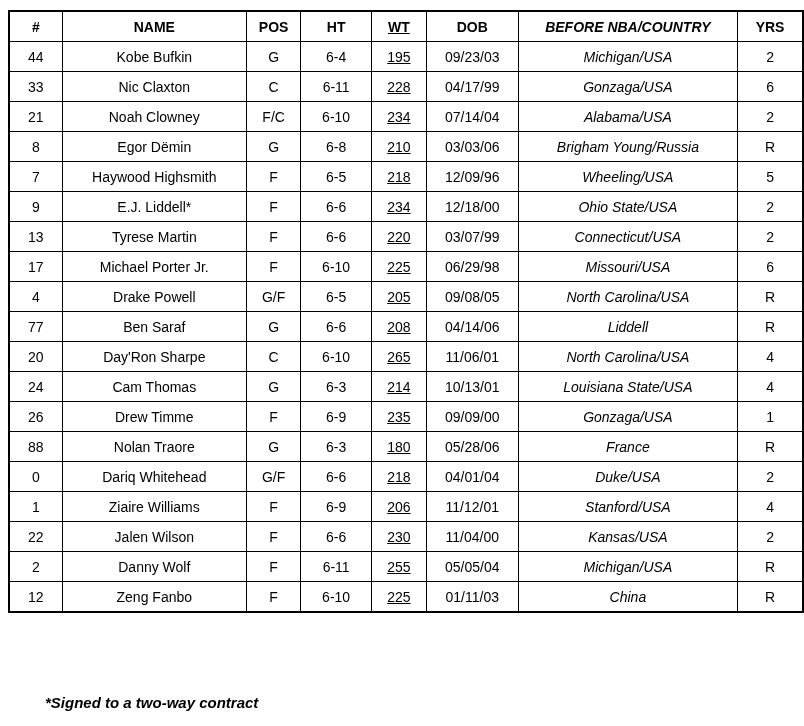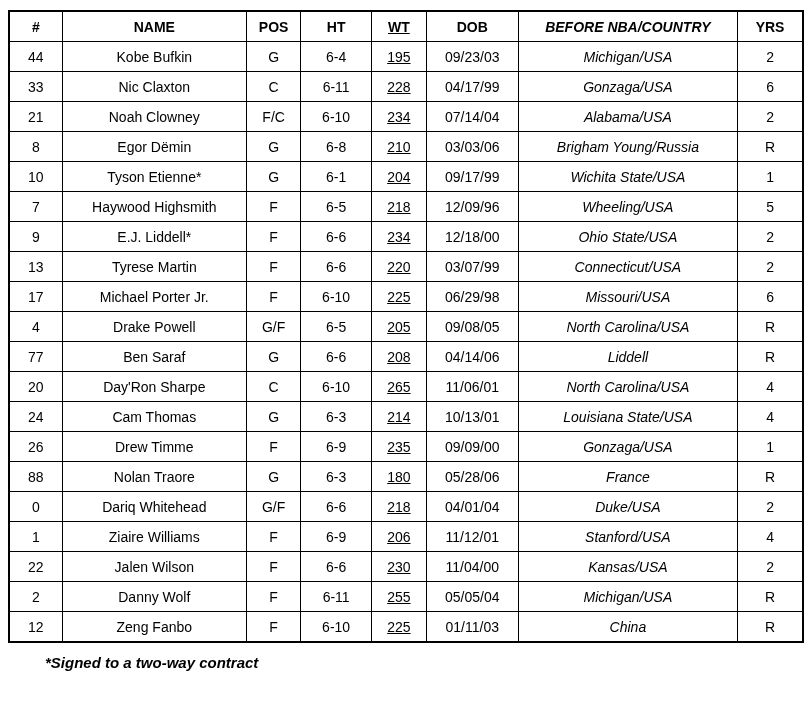--- a/index.html
+++ b/index.html
@@ -43,21 +43,21 @@
   .c1 { width: 183px; }
   .c2 { width: 51px; }
   .c3 { width: 68px; }
   .c4 { width: 52px; text-decoration: underline; }
   .c5 { width: 89px; }
   .c6 { width: 218px; font-style: italic; }
   .c7 { width: 62px; }
   .footnote {
     position: absolute;
     left: 45px;
-    top: 654px;
+    top: 694px;
     font-size: 15px;
     font-weight: bold;
     font-style: italic;
     color: #000000;
   }
 </style>
 </head>
 <body>
 
 <div class="page">
@@ -109,30 +109,20 @@
           <td class="c0">8</td>
           <td class="c1">Egor Dëmin</td>
           <td class="c2">G</td>
           <td class="c3">6-8</td>
           <td class="c4">210</td>
           <td class="c5">03/03/06</td>
           <td class="c6">Brigham Young/Russia</td>
           <td class="c7">R</td>
         </tr>
         <tr>
-          <td class="c0">10</td>
-          <td class="c1">Tyson Etienne*</td>
-          <td class="c2">G</td>
-          <td class="c3">6-1</td>
-          <td class="c4">204</td>
-          <td class="c5">09/17/99</td>
-          <td class="c6">Wichita State/USA</td>
-          <td class="c7">1</td>
-        </tr>
-        <tr>
           <td class="c0">7</td>
           <td class="c1">Haywood Highsmith</td>
           <td class="c2">F</td>
           <td class="c3">6-5</td>
           <td class="c4">218</td>
           <td class="c5">12/09/96</td>
           <td class="c6">Wheeling/USA</td>
           <td class="c7">5</td>
         </tr>
         <tr>

